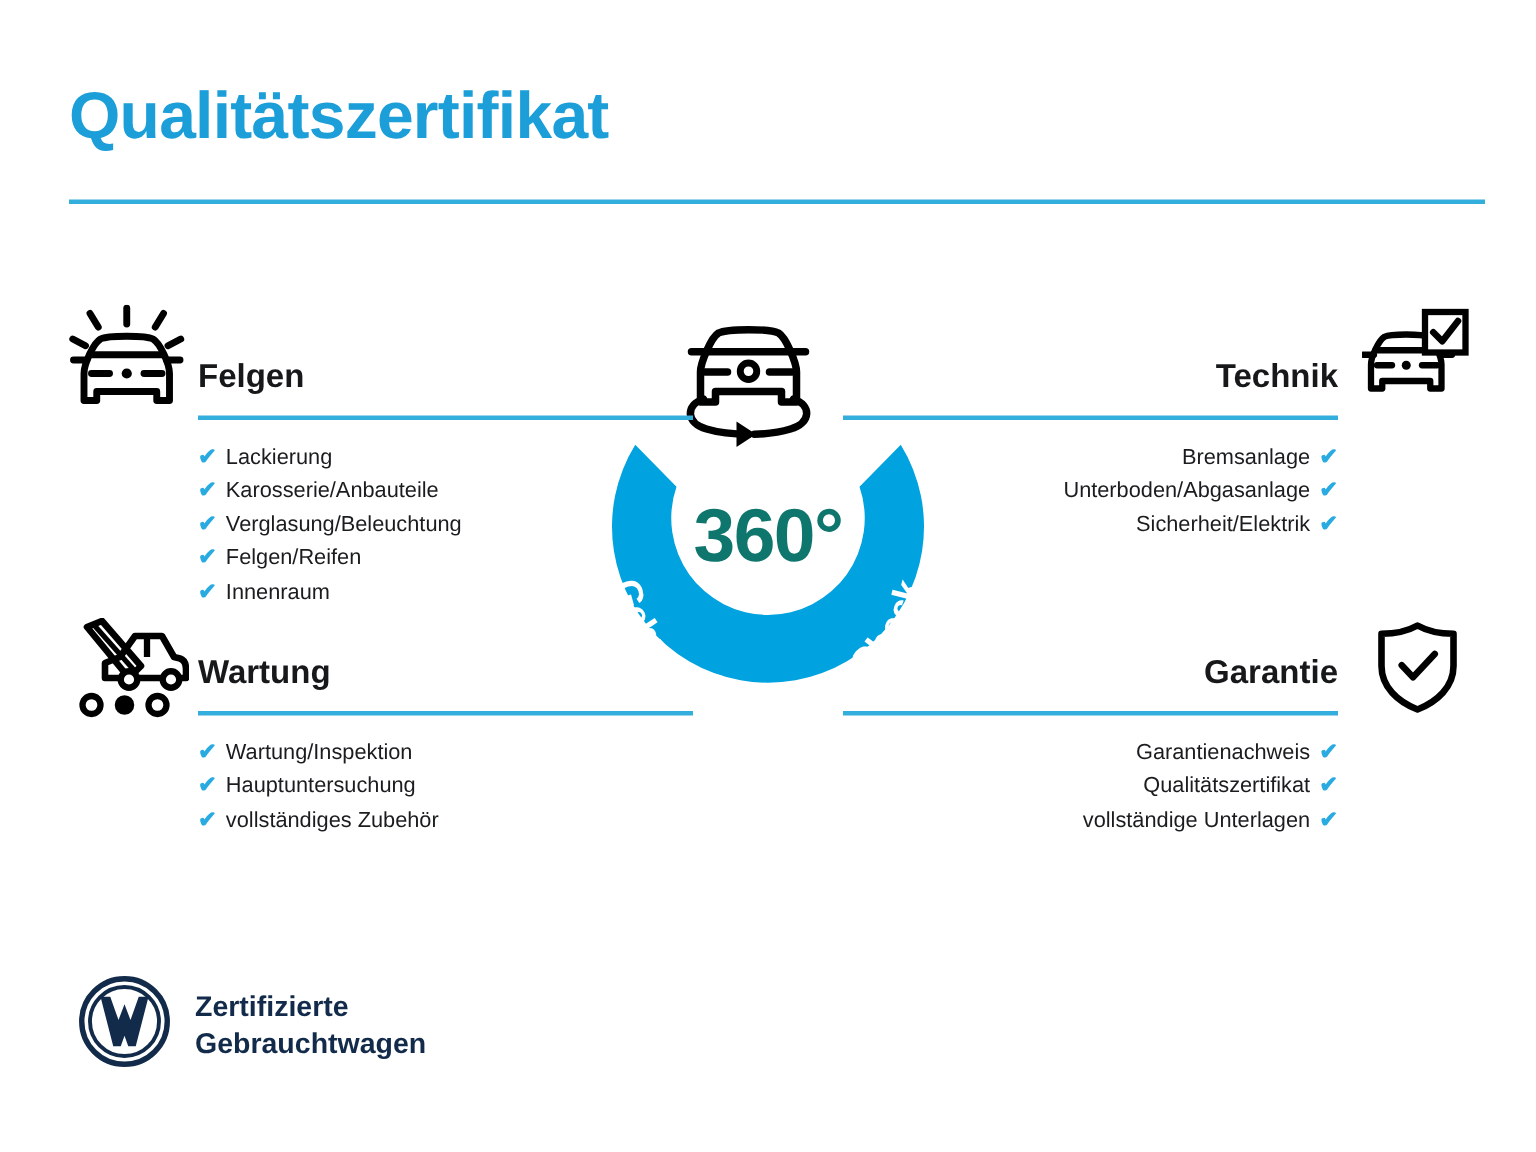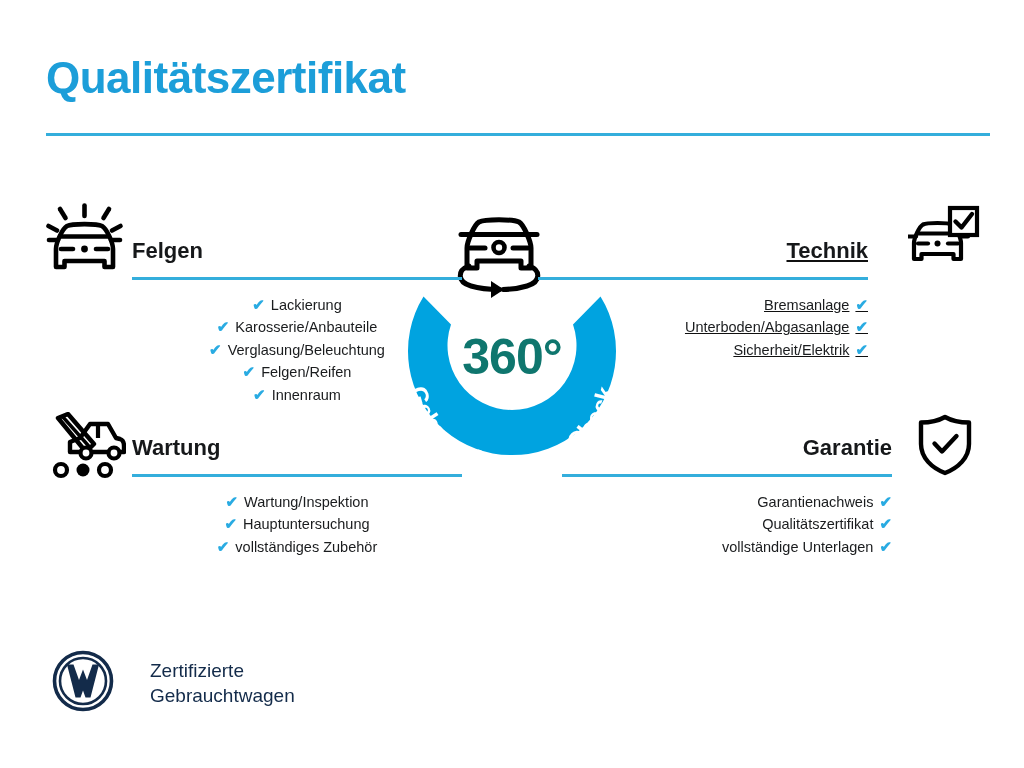--- a/index.html
+++ b/index.html
@@ -72,32 +72,32 @@
     white-space: nowrap;
   }
   .check {
     color: #29ABE2;
     font-size: 15px;
     font-weight: bold;
   }
 
   
   .left .section-title { text-align: left; }
-  .left .section-list li { text-align: center; }
+  .left .section-list li { text-align: left; }
   .left .check { margin-right: 6px; }
 
   
   .right .section-title { text-align: right; }
   .right .section-list li { text-align: right; }
   .right .check { margin-left: 6px; }
 
   
   #section-optik    { left: 132px; top: 236px; }
   #section-wartung  { left: 132px; top: 433px; }
-  #section-technik  { left: 538px; top: 236px; width: 330px; text-decoration: underline; }
+  #section-technik  { left: 562px; top: 236px; width: 330px; }
   #section-garantie { left: 562px; top: 433px; width: 330px; }
 
   
   .sec-icon {
     position: absolute;
   }
   #icon-optik    { left: 46px;  top: 203px; }
   #icon-wartung  { left: 46px;  top: 412px; }
   #icon-technik  { left: 908px; top: 205px; }
   #icon-garantie { left: 916px; top: 414px; }
@@ -126,25 +126,24 @@
   #brand {
     position: absolute;
     left: 52px;
     top: 650px;
     display: flex;
     align-items: center;
     gap: 16px;
   }
   #brand-text {
     font-size: 19px;
-    font-weight: normal;
+    font-weight: bold;
     line-height: 25px;
     color: #132B4A;
     white-space: pre-line;
-    margin-left: 20px;
   }
 </style>
 </head>
 <body>
 
 <div id="page-title">Qualitätszertifikat</div>
 <div id="header-rule"></div>
 
 <div class="sec-icon" id="icon-optik">
   <svg width="78" height="76" viewBox="0 0 78 76" fill="none" xmlns="http://www.w3.org/2000/svg">

